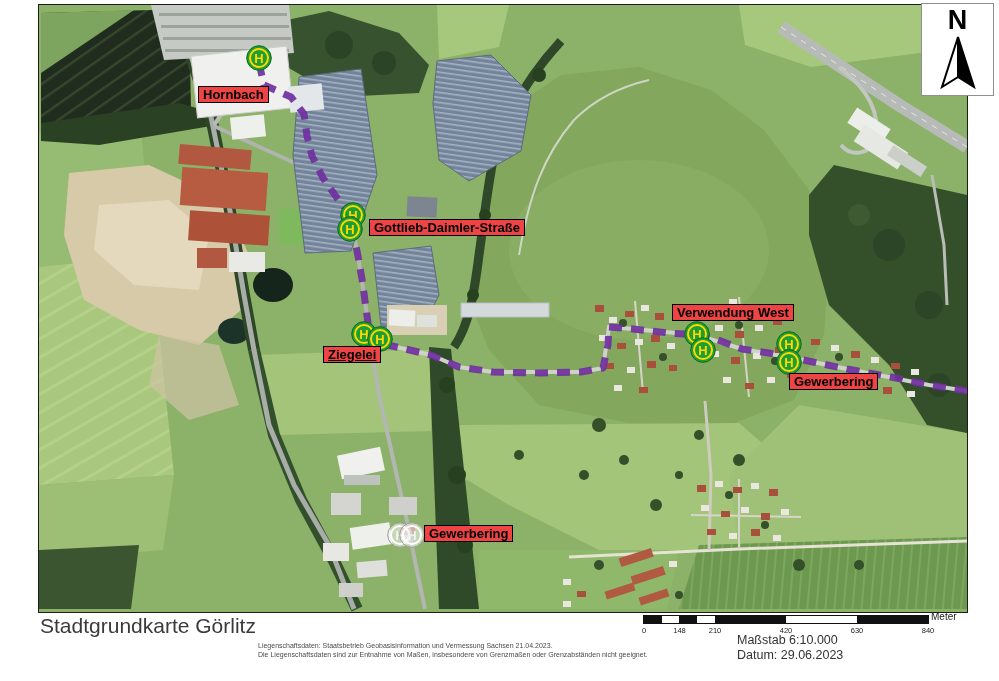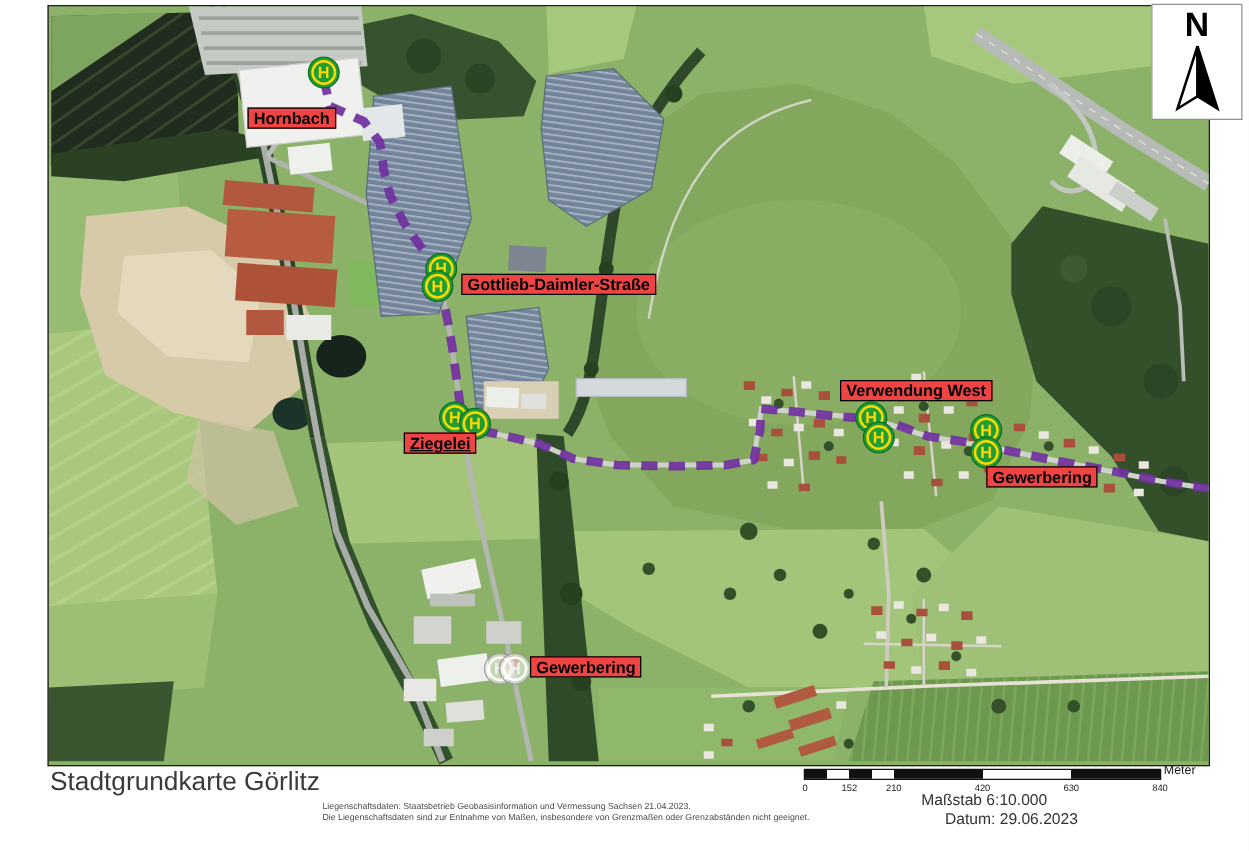--- a/index.html
+++ b/index.html
@@ -26,21 +26,21 @@
         #111 0 6.25%,  #fff 6.25% 12.5%, #111 12.5% 18.75%, #fff 18.75% 25%,
         #111 25% 50%,  #fff 50% 75%,    #111 75% 100%);}
   .scalebar .tick{position:absolute;top:10px;font-size:7.5px;color:#222;
       transform:translateX(-50%);}
   .meter-label{position:absolute;left:931px;top:611px;font-size:10px;color:#222;}
   
   .map-title{position:absolute;left:40px;top:614px;font-size:21px;color:#3a3a3a;}
   .usage-note{position:absolute;left:40px;top:648px;font-size:13.5px;color:#3a3a3a;}
   .disclaimer{position:absolute;left:258px;top:641px;font-size:7px;line-height:9px;color:#4a4a4a;}
   .scale-text{position:absolute;left:737px;top:633px;font-size:12.5px;color:#333;}
-  .date-text{position:absolute;left:756px;top:648px;font-size:12.5px;color:#333;}
+  .date-text{position:absolute;left:737px;top:648px;font-size:12.5px;color:#333;}
 </style>
 </head>
 <body>
 
 <div class="page">
 
   <div class="map">
     <svg width="928" height="607" viewBox="0 0 928 607">
       <defs>
         <pattern id="plough" width="13" height="13" patternUnits="userSpaceOnUse" patternTransform="rotate(-35)">
@@ -364,21 +364,21 @@
   <div class="north">
     <div class="n">N</div>
     <svg width="44" height="56" viewBox="0 0 44 56">
       <polygon points="22,2 6,52 22,42" fill="#ffffff" stroke="#000" stroke-width="2" stroke-linejoin="miter"></polygon>
       <polygon points="22,2 38,52 22,42" fill="#000" stroke="#000" stroke-width="2"></polygon>
     </svg>
   </div>
 
   <div class="scalebar" id="scale-bar">
       <span class="tick" style="left: 0%;">0</span>
-      <span class="tick" style="left: 12.5%;">152</span>
+      <span class="tick" style="left: 12.5%;">148</span>
       <span class="tick" style="left: 25%;">210</span>
       <span class="tick" style="left: 50%;">420</span>
       <span class="tick" style="left: 75%;">630</span>
       <span class="tick" style="left: 100%;">840</span>
     </div>
   <div class="meter-label">Meter</div>
 
   <div class="map-title">Stadtgrundkarte Görlitz</div>
   <div class="disclaimer">
     <div>Liegenschaftsdaten: Staatsbetrieb Geobasisinformation und Vermessung Sachsen 21.04.2023.</div>

